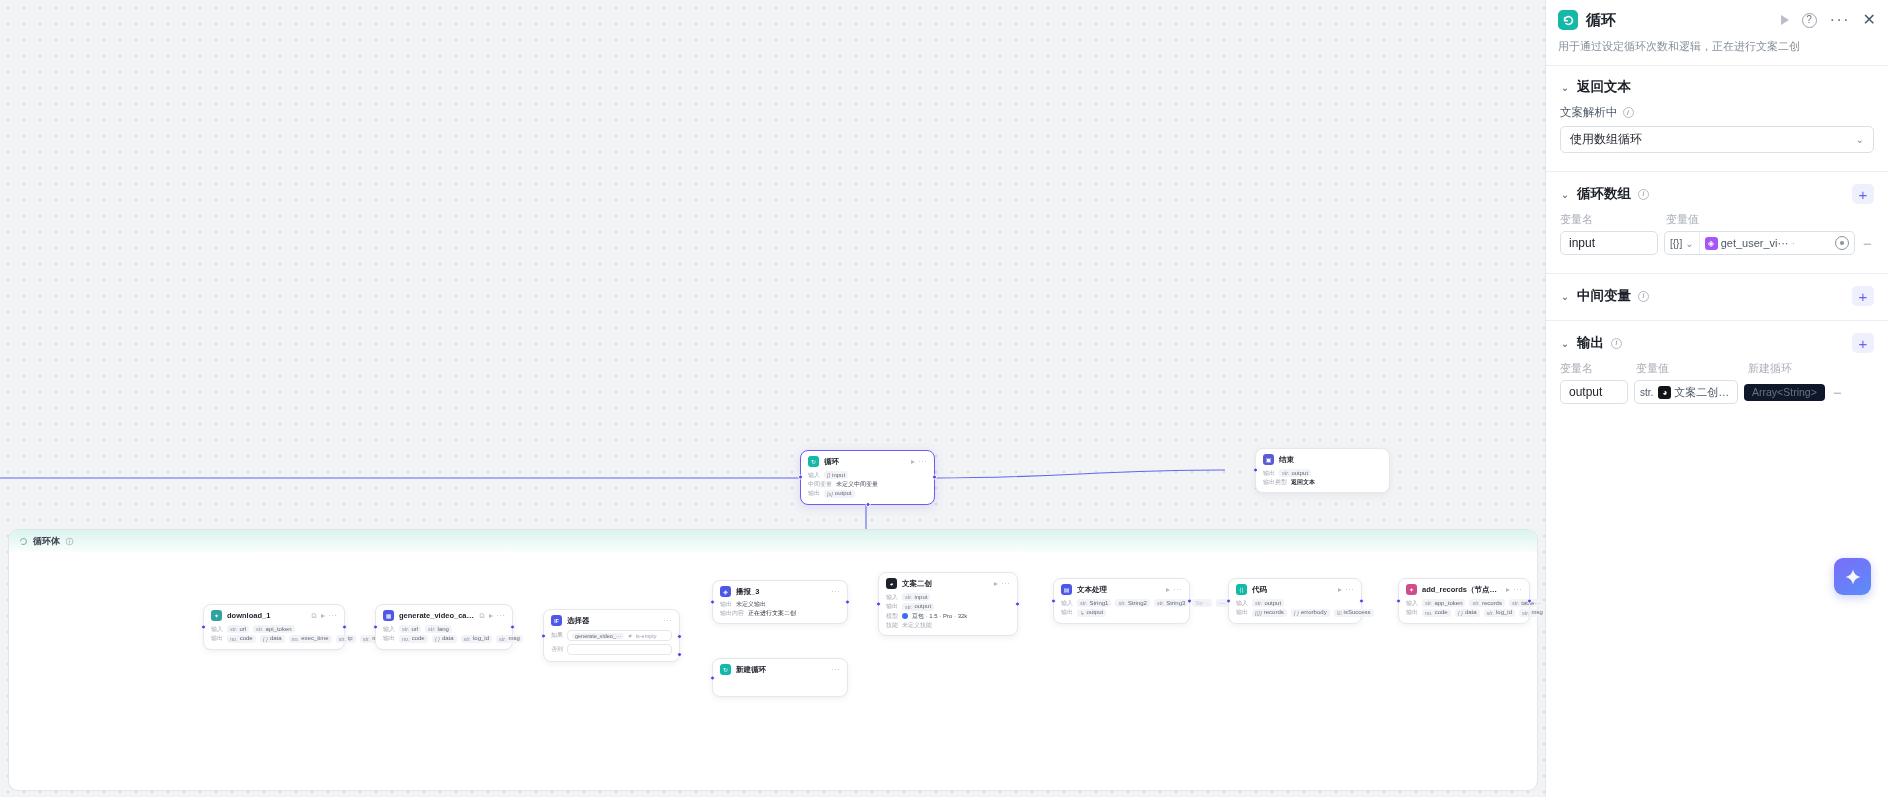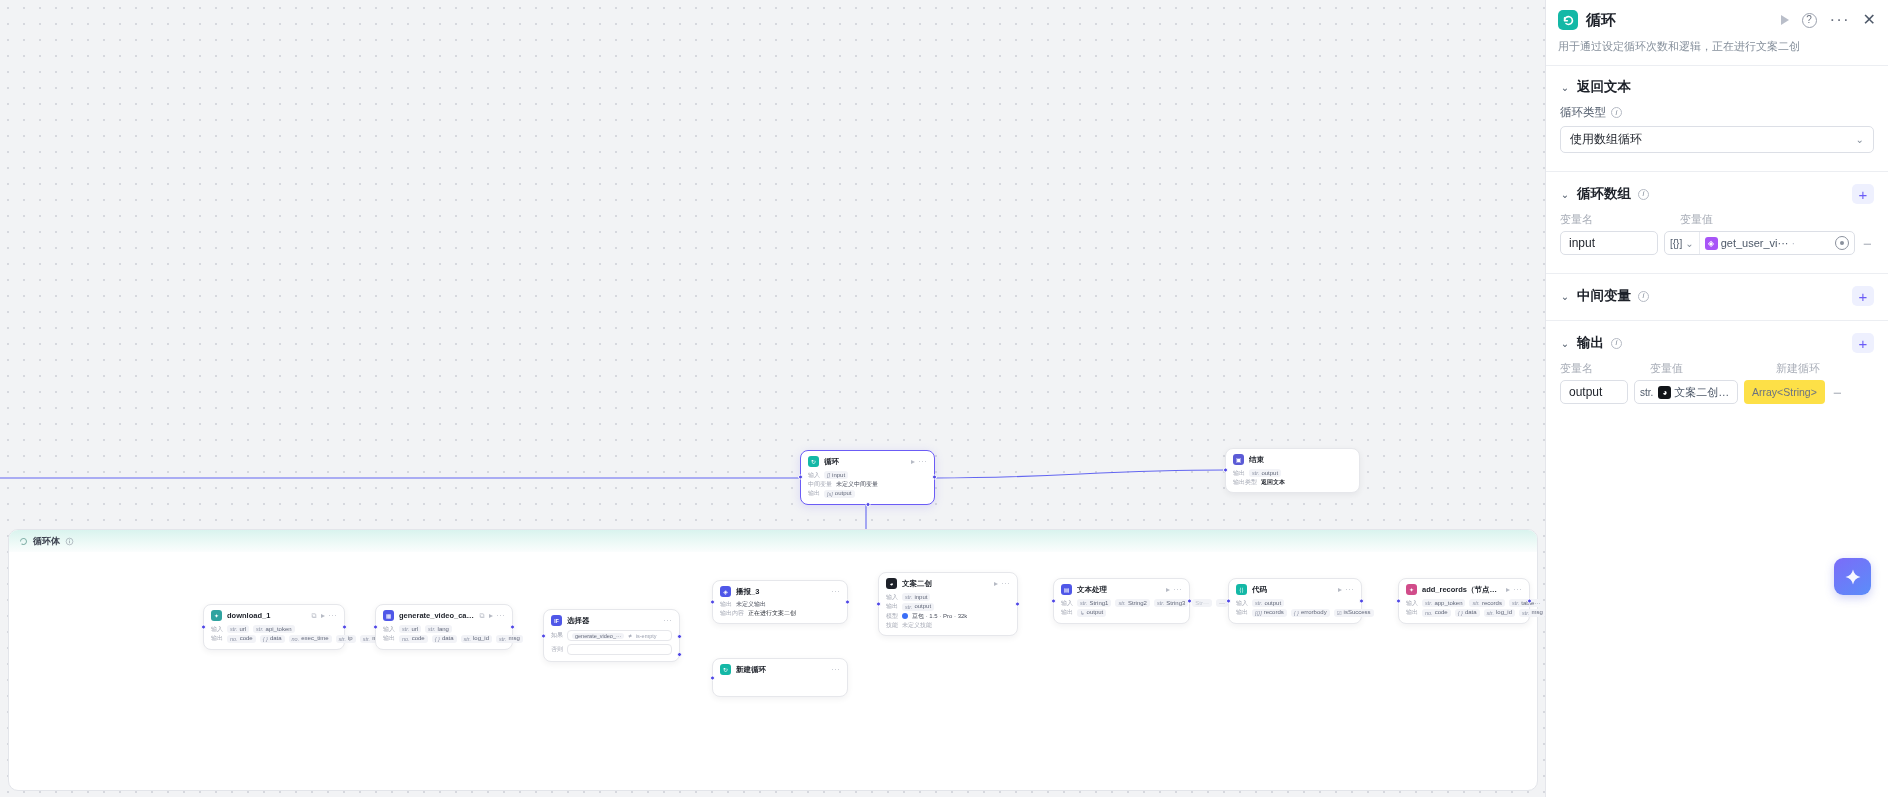--- a/index.html
+++ b/index.html
@@ -197,21 +197,21 @@
   .select-box {
     height: 27px; border: 1px solid #dcdfe6; border-radius: 5px;
     display: flex; align-items: center; padding: 0 9px;
     font-size: 12px; color: #1d2129; background: #fff; cursor: pointer;
   }
   .select-box .val { flex: 1 1 auto; }
   .caret { color: #86909c; font-size: 10px; }
 
   
   .var-head {
-    display: flex; gap: 22px; font-size: 11px; color: #a9aeb8;
+    display: flex; gap: 8px; font-size: 11px; color: #a9aeb8;
     margin: 8px 0 4px 0;
   }
   .var-row { display: flex; align-items: center; gap: 6px; }
   .in-box {
     height: 24px; border: 1px solid #dcdfe6; border-radius: 5px;
     display: flex; align-items: center; padding: 0 8px;
     font-size: 12px; color: #1d2129; background: #fff;
   }
   .val-box {
     height: 24px; border: 1px solid #dcdfe6; border-radius: 5px;
@@ -238,21 +238,21 @@
     width: 14px; height: 14px; border: 1.2px solid #8a909c; border-radius: 50%;
     display: flex; align-items: center; justify-content: center; flex: 0 0 auto;
     margin: 0 5px;
   }
   .clock-dot { width: 4px; height: 4px; background: #8a909c; border-radius: 50%; }
   .minus {
     color: #a9aeb8; font-size: 15px; width: 13px; text-align: center;
     flex: 0 0 auto; cursor: pointer; line-height: 1;
   }
   .type-tag {
-    height: 24px; border-radius: 4px; background: #fde047;
+    height: 17px; border-radius: 4px; background: #0f172a;
     display: flex; align-items: center; justify-content: center;
     font-size: 10.5px; color: #6b7280; padding: 0 8px;
   }
 
   
   .fab {
     position: absolute; right: 17px; top: 558px;
     width: 37px; height: 37px; border-radius: 9px;
     background: linear-gradient(145deg,#7b6cf8,#5b8df9);
     display: flex; align-items: center; justify-content: center;
@@ -325,21 +325,21 @@
         <span class="chip">
             <i class="ty">[s]</i>
             <b style="font-weight:400">output</b>
           </span>
       </div>
       <span class="port l"></span>
       <span class="port r"></span>
       <span class="port b"></span>
     </div>
 
-    <div class="node" style="left:1225px; top:448px; width:135px;">
+    <div class="node" style="left:1255px; top:448px; width:135px;">
       <div class="node-head">
         <span class="node-ico" style="background:#5b5bd6">▣</span>
         <span class="node-title">结束</span>
       </div>
       <div class="node-row">
         <span class="row-lab">输出</span>
         <span class="chip">
             <i class="ty">str.</i>
             <b style="font-weight:400">output</b>
           </span>
@@ -696,21 +696,21 @@
     </div>
 
     <div class="p-divider"></div>
 
     <div class="sec">
       <div class="sec-head">
         <span class="chev">⌄</span>
         <span class="sec-title">返回文本</span>
       </div>
       <div class="field-label">
-        <span>循环类型</span>
+        <span>文案解析中</span>
         <span class="info-i">i</span>
       </div>
       <div class="select-box">
         <span class="val">使用数组循环</span>
         <span class="caret">⌄</span>
       </div>
     </div>
 
     <div class="p-divider" style="margin-top:12px"></div>
 

